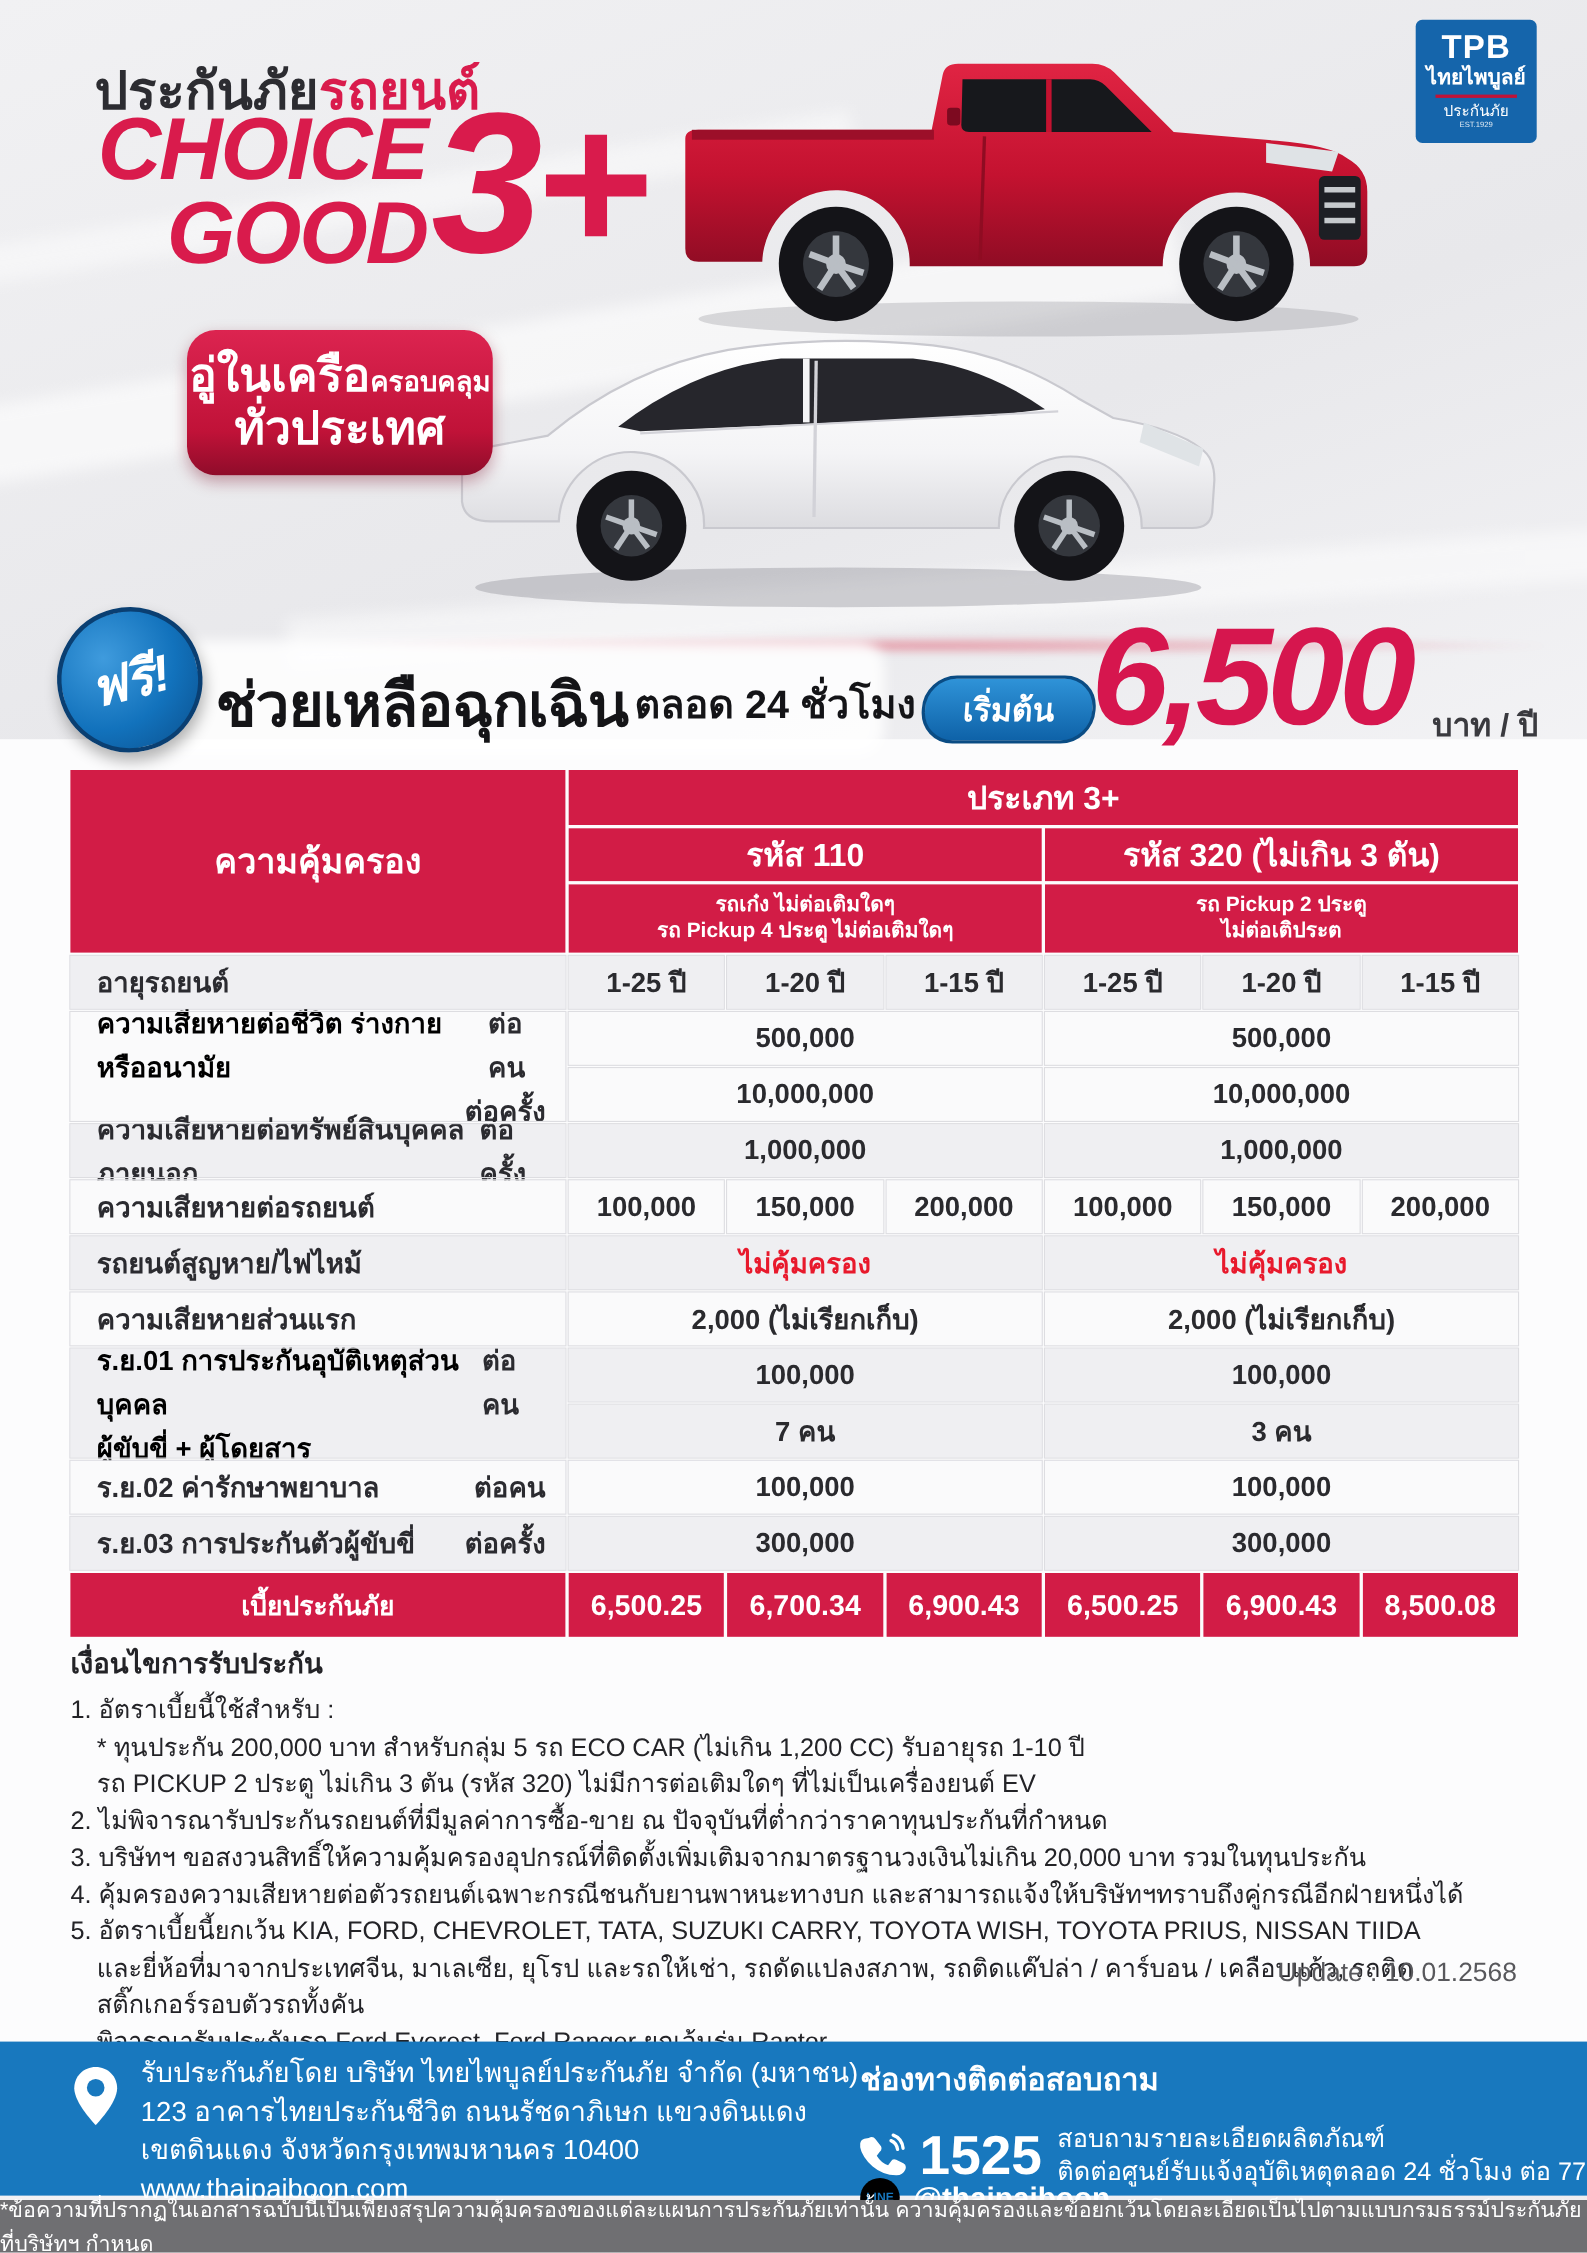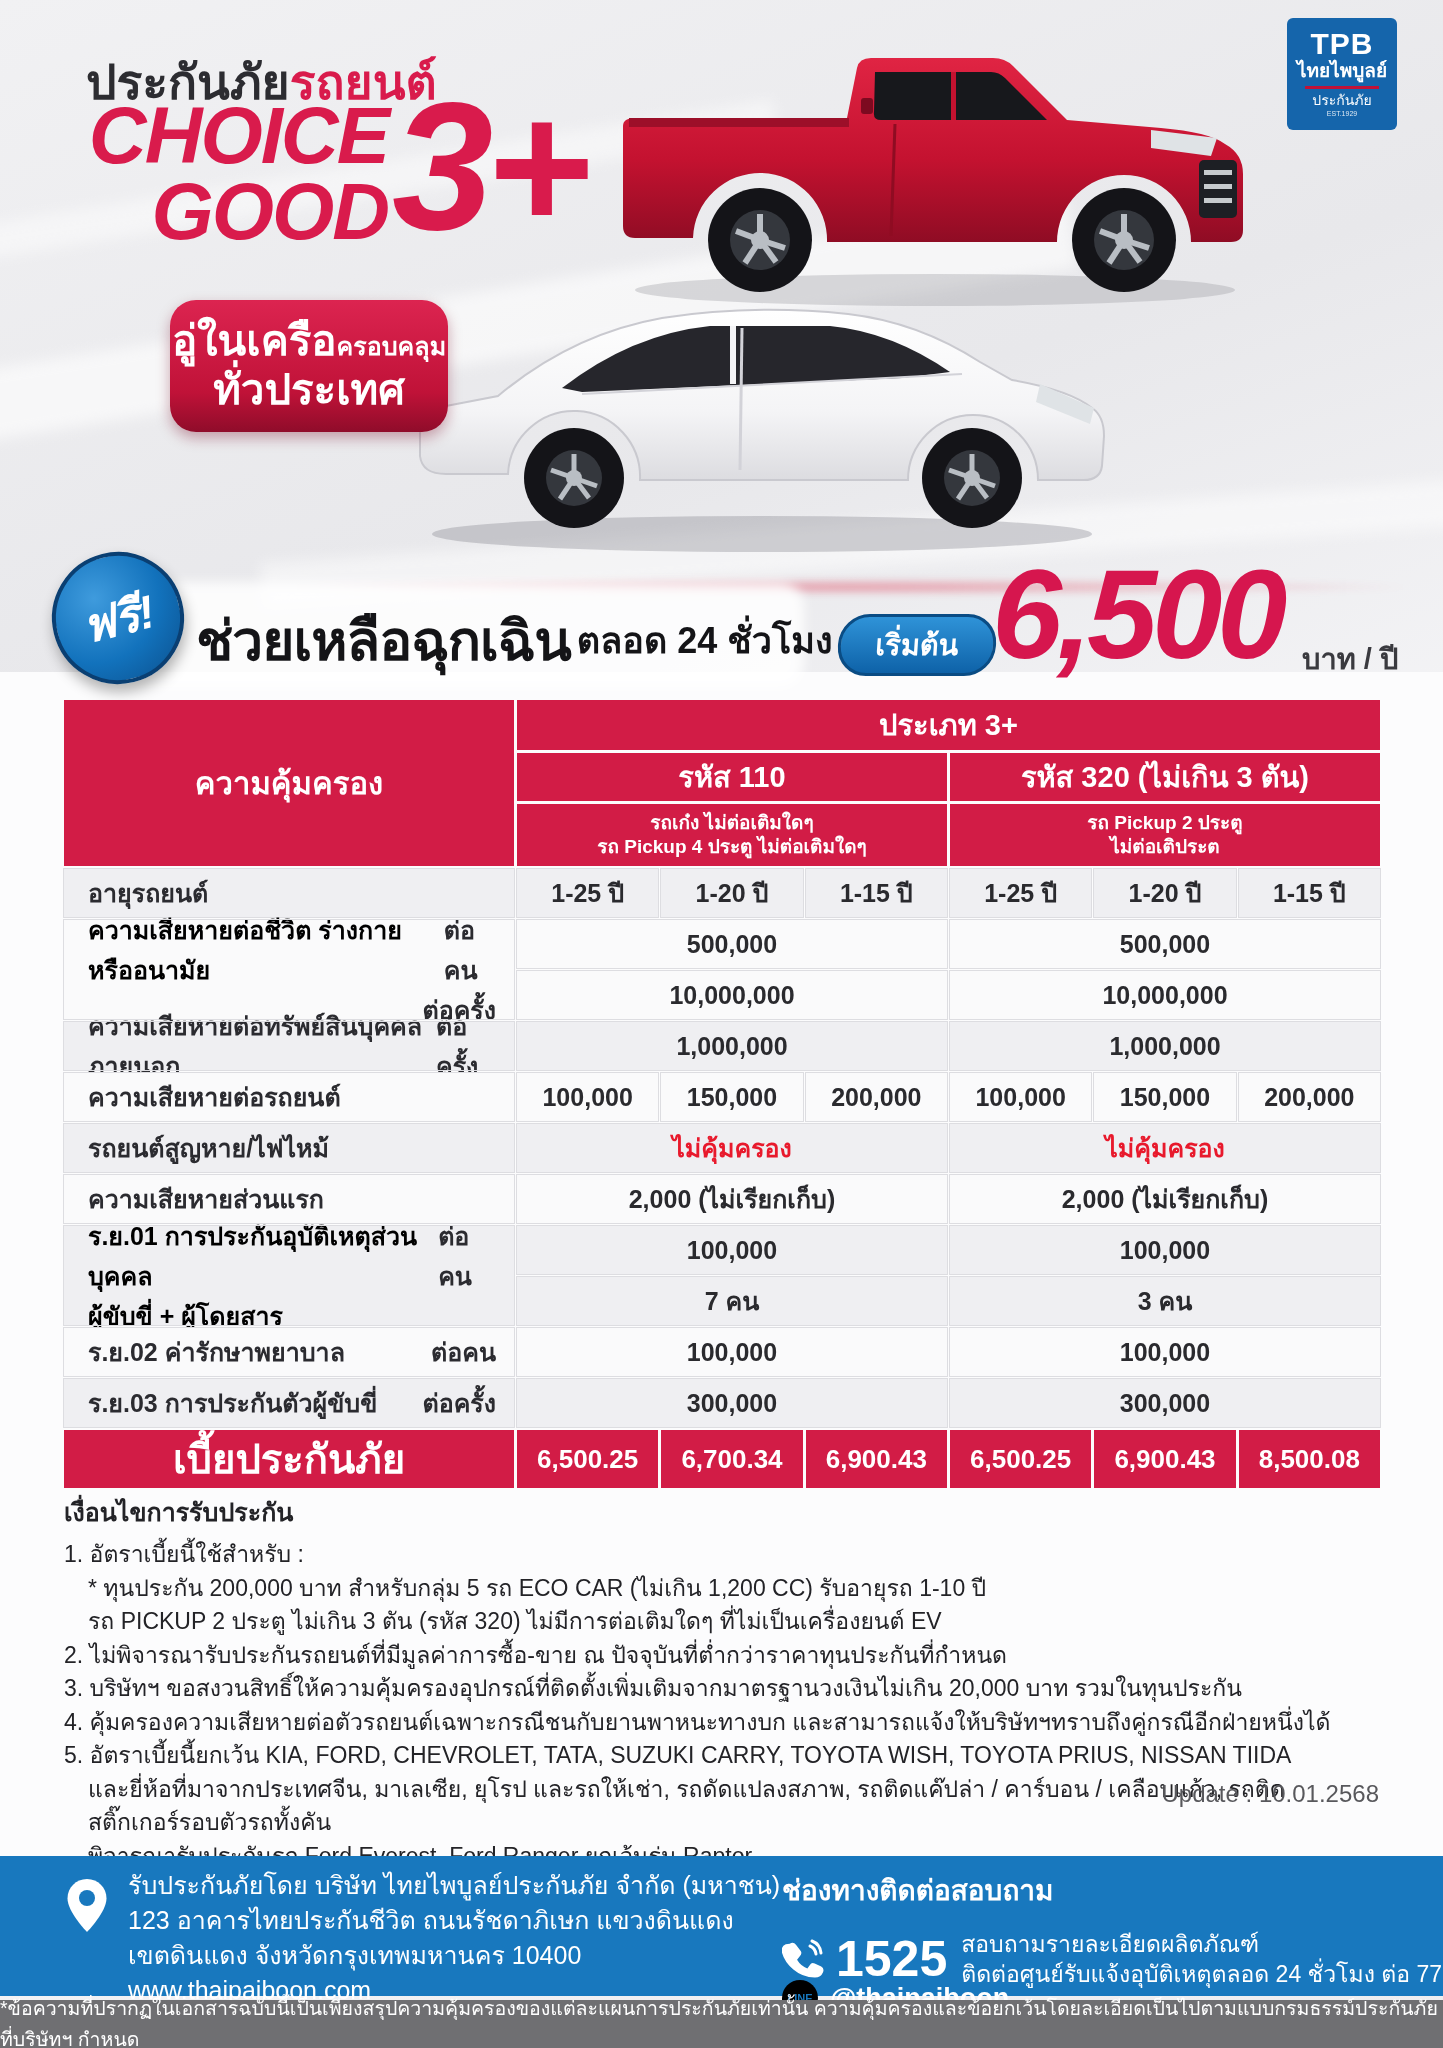--- a/index.html
+++ b/index.html
@@ -78,21 +78,21 @@
   .vcell{font-size:25px;font-weight:bold;color:#2a2a2e;text-align:center;}
   .row-a{background:#efeff2;}
   .row-b{background:#fafafb;}
   .row-a.cell,.row-b.cell{outline:1px solid #dddde1;}
   .notcov{color:#e8192c;}
   .lbl2{flex-direction:column;align-items:stretch;padding:0;}
   .lbl2 .half{flex:1;display:flex;align-items:center;justify-content:space-between;padding:0 18px 0 24px;}
   .lbl .unit,.lbl2 .unit{font-size:25px;font-weight:bold;color:#2b2b30;margin-left:auto;}
   .lblflex{justify-content:space-between;}
   .prem{background:#d21c46;color:#fff;font-weight:bold;}
-  .prem.plabel{font-size:40px;}
+  .prem.plabel{font-size:24px;}
   .prem.vcell{color:#fff;font-size:26px;}
 
   
   .conditions{left:64px;top:1492px;width:1310px;color:#232327;}
   .conditions .head{font-size:25px;font-weight:bold;margin-bottom:6px;}
   .conditions .item{font-size:23px;line-height:33.5px;}
   .conditions .ind{padding-left:24px;}
   .update{right:64px;top:1780px;font-size:24px;color:#58585c;}
 
   

